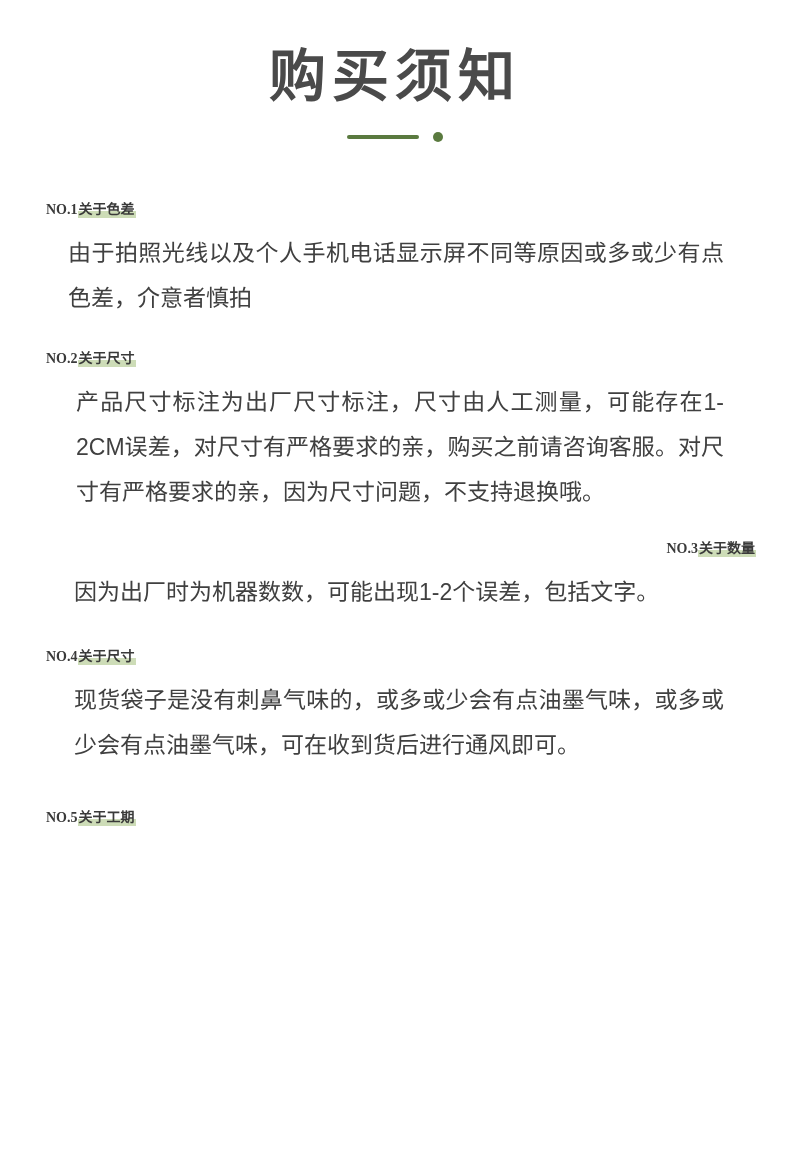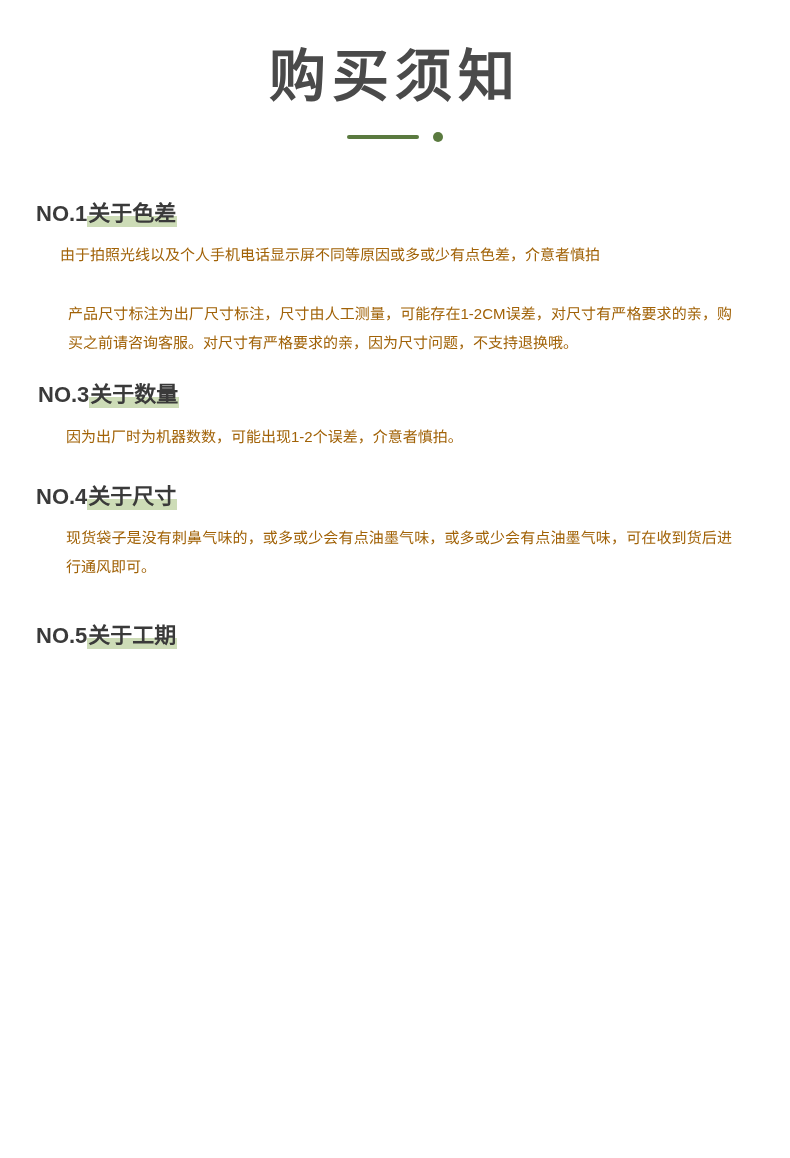--- a/index.html
+++ b/index.html
@@ -60,52 +60,53 @@
   }
 
   
   .content {
     padding: 60px 34px 0 34px;
   }
   .section {
     margin-bottom: 26px;
   }
   .sec-head {
-    font-size: 22px;
+    font-size: 14px;
     font-weight: bold;
     color: #3a3a3a;
     line-height: 1.1;
-    margin: 0 0 14px 2px;
+    margin: 0 0 14px 12px;
     white-space: nowrap;
+    font-family: Liberation Serif, serif;
   }
   .sec-no {
     font-weight: bold;
     letter-spacing: 0px;
   }
   .sec-label {
     background: linear-gradient(to top, #cddcb7 0%, #cddcb7 42%, rgba(205,220,183,0) 42%);
     padding: 0 1px 1px 1px;
   }
   .sec-body {
-    font-size: 15px;
+    font-size: 23px;
     line-height: 1.95;
-    color: #a16207;
-    margin: 0;
+    color: #404040;
+    margin: 8px;
     padding-left: 28px;
     padding-right: 24px;
     text-align: justify;
   }
 
   
   .s1 { margin-bottom: 30px; }
   .s1 .sec-body { padding-left: 26px; }
   .s2 { margin-bottom: 26px; }
   .s2 .sec-body { padding-left: 34px; }
   .s3 { margin-bottom: 34px; }
-  .s3 .sec-head { padding-left: 2px; }
+  .s3 .sec-head { padding-left: 2px; text-align: right; }
   .s3 .sec-body { padding-left: 32px; }
   .s4 { margin-bottom: 42px; }
   .s4 .sec-body { padding-left: 32px; }
   .s5 .sec-body { padding-left: 32px; }
 </style>
 </head>
 <body>
 
 <div class="page">
 
@@ -120,28 +121,31 @@
   <div class="content">
 
     <div class="section s1">
       <p class="sec-head">
         <span class="sec-no">NO.1</span><span class="sec-label">关于色差</span>
       </p>
       <p class="sec-body">由于拍照光线以及个人手机电话显示屏不同等原因或多或少有点色差，介意者慎拍</p>
     </div>
 
     <div class="section s2">
+      <p class="sec-head">
+        <span class="sec-no">NO.2</span><span class="sec-label">关于尺寸</span>
+      </p>
       <p class="sec-body">产品尺寸标注为出厂尺寸标注，尺寸由人工测量，可能存在1-2CM误差，对尺寸有严格要求的亲，购买之前请咨询客服。对尺寸有严格要求的亲，因为尺寸问题，不支持退换哦。</p>
     </div>
 
     <div class="section s3">
       <p class="sec-head">
         <span class="sec-no">NO.3</span><span class="sec-label">关于数量</span>
       </p>
-      <p class="sec-body">因为出厂时为机器数数，可能出现1-2个误差，介意者慎拍。</p>
+      <p class="sec-body">因为出厂时为机器数数，可能出现1-2个误差，包括文字。</p>
     </div>
 
     <div class="section s4">
       <p class="sec-head">
         <span class="sec-no">NO.4</span><span class="sec-label">关于尺寸</span>
       </p>
       <p class="sec-body">现货袋子是没有刺鼻气味的，或多或少会有点油墨气味，或多或少会有点油墨气味，可在收到货后进行通风即可。</p>
     </div>
 
     <div class="section s5">

